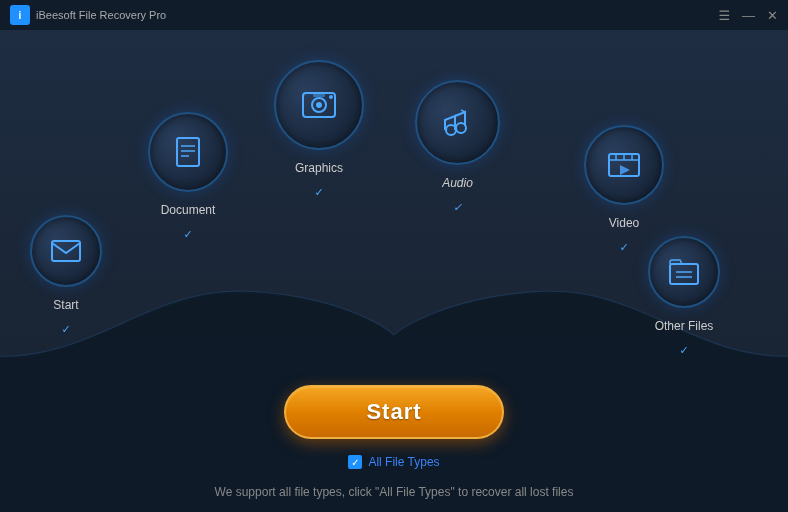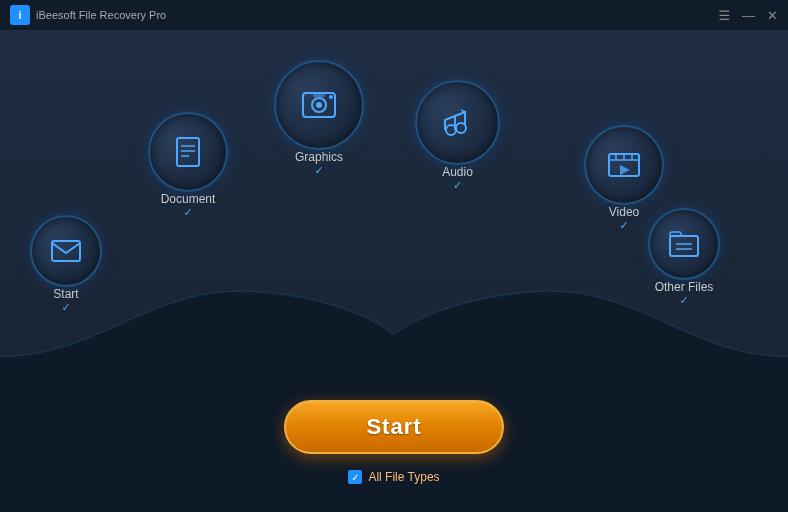--- a/index.html
+++ b/index.html
@@ -74,21 +74,21 @@
       width: 100%;
       height: 340px;
       z-index: 2;
     }
 
     .file-icon {
       position: absolute;
       display: flex;
       flex-direction: column;
       align-items: center;
-      gap: 0;
+      gap: 11px;
       cursor: pointer;
     }
 
     .circle {
       border-radius: 50%;
       display: flex;
       align-items: center;
       justify-content: center;
       background: radial-gradient(circle at 35% 35%, #2a3f5e, #111c2b);
       border: 2px solid #1e5080;
@@ -119,20 +119,21 @@
     }
     .icon-graphics .circle {
       width: 90px;
       height: 90px;
     }
 
     
     .icon-audio {
       left: 415px;
       top: 50px;
+      font-style: italic;
     }
     .icon-audio .circle {
       width: 85px;
       height: 85px;
     }
 
     
     .icon-document {
       left: 148px;
       top: 82px;
@@ -158,21 +159,21 @@
       top: 185px;
     }
     .icon-email .circle {
       width: 72px;
       height: 72px;
     }
 
     
     .icon-otherfiles {
       left: 648px;
-      top: 178px;
+      top: 206px;
     }
     .icon-otherfiles .circle {
       width: 72px;
       height: 72px;
     }
 
     
     .bottom-area {
       position: absolute;
       bottom: 0;
@@ -214,21 +215,21 @@
       border-radius: 2px;
       display: flex;
       align-items: center;
       justify-content: center;
       font-size: 10px;
       color: #fff;
       cursor: pointer;
     }
     .all-file-label {
       font-size: 12px;
-      color: #fdba74;
+      color: #3b82f6;
     }
 
     .support-text {
       font-size: 12px;
       color: #888;
     }
 
     
     .arc-svg {
       position: absolute;
@@ -345,15 +346,16 @@
     </div>
 
   </div>
 
   <div class="bottom-area">
     <button class="start-btn">Start</button>
     <div class="all-file-types-row">
       <div class="checkbox-blue">✓</div>
       <span class="all-file-label">All File Types</span>
     </div>
+    <span class="support-text">We support all file types, click "All File Types" to recover all lost files</span>
   </div>
 
 </div>
 
 </body></html>

